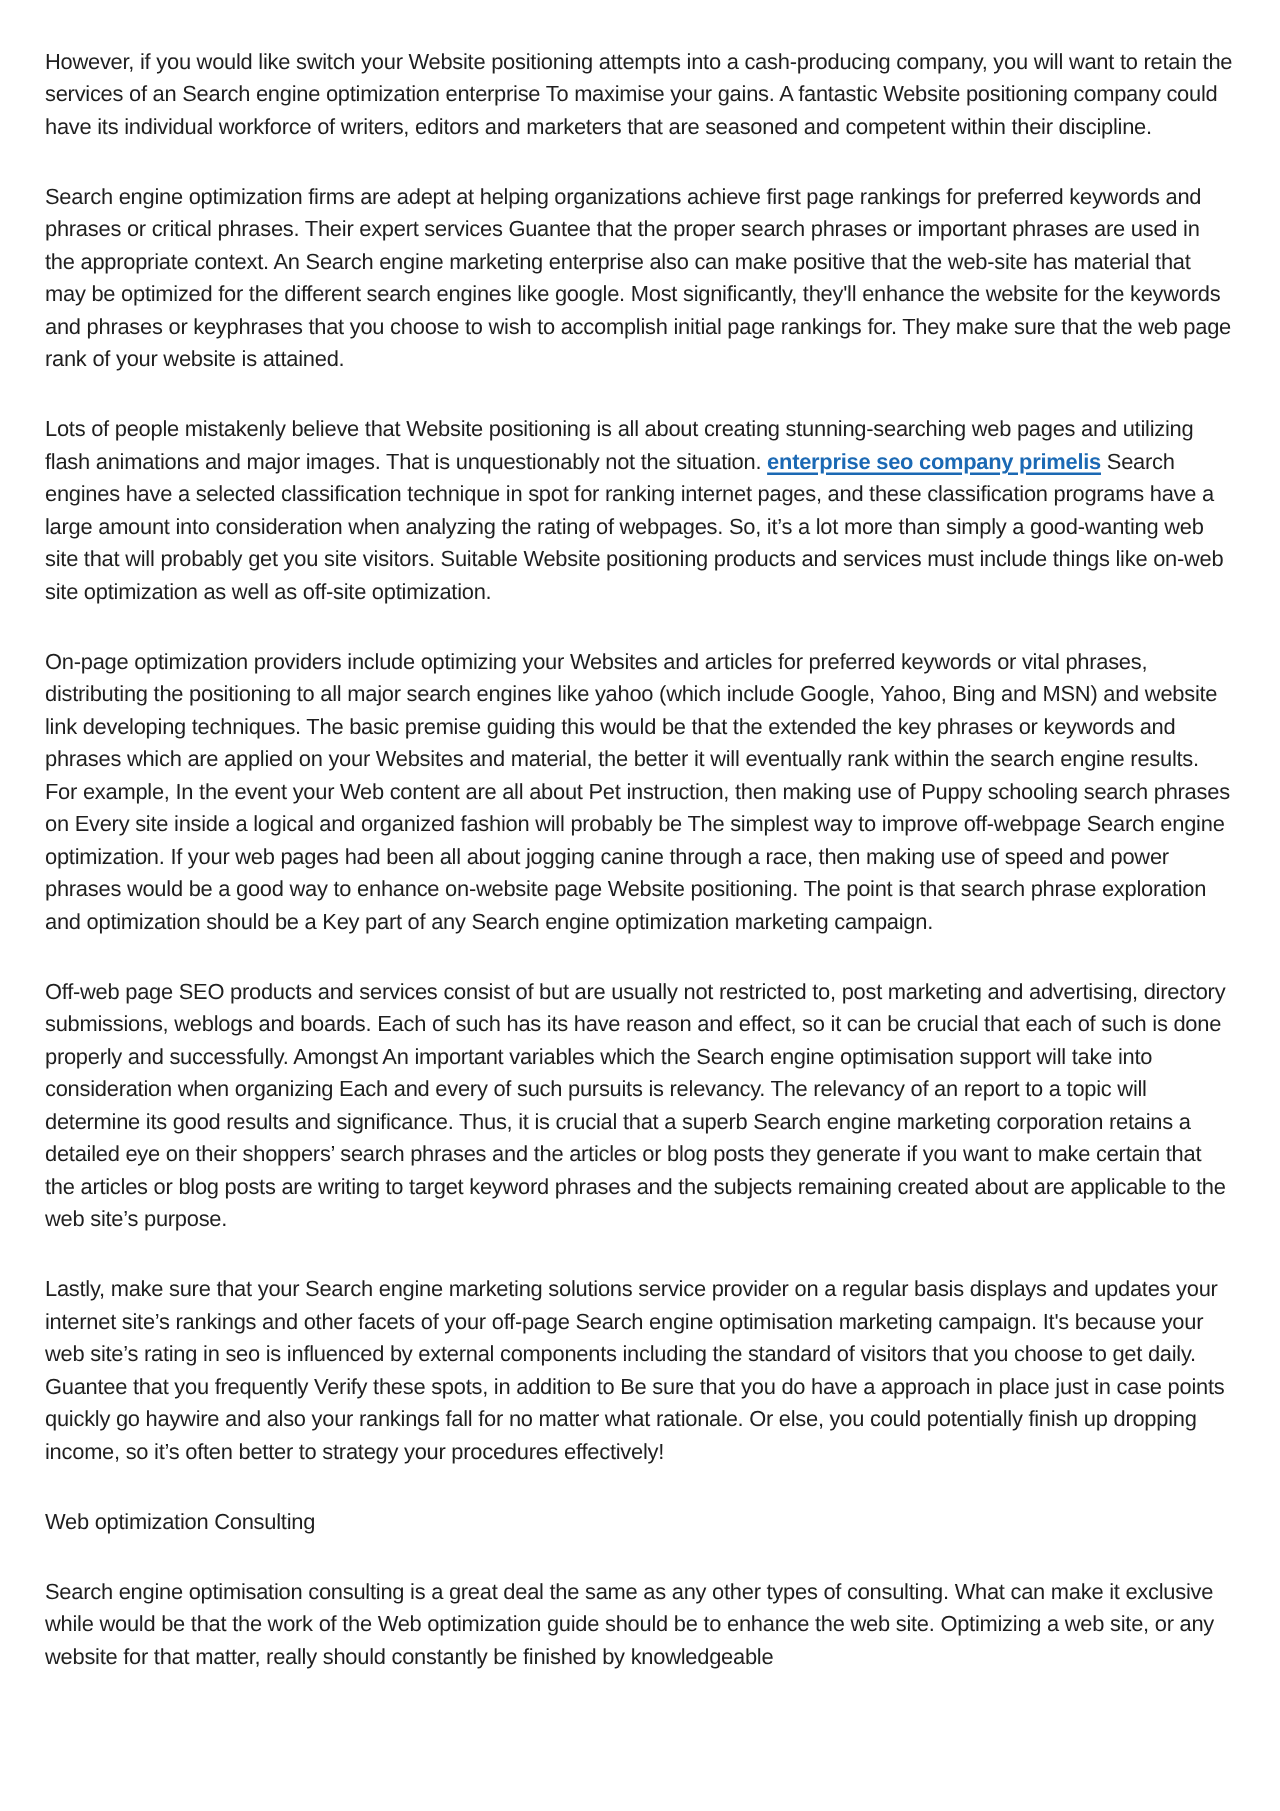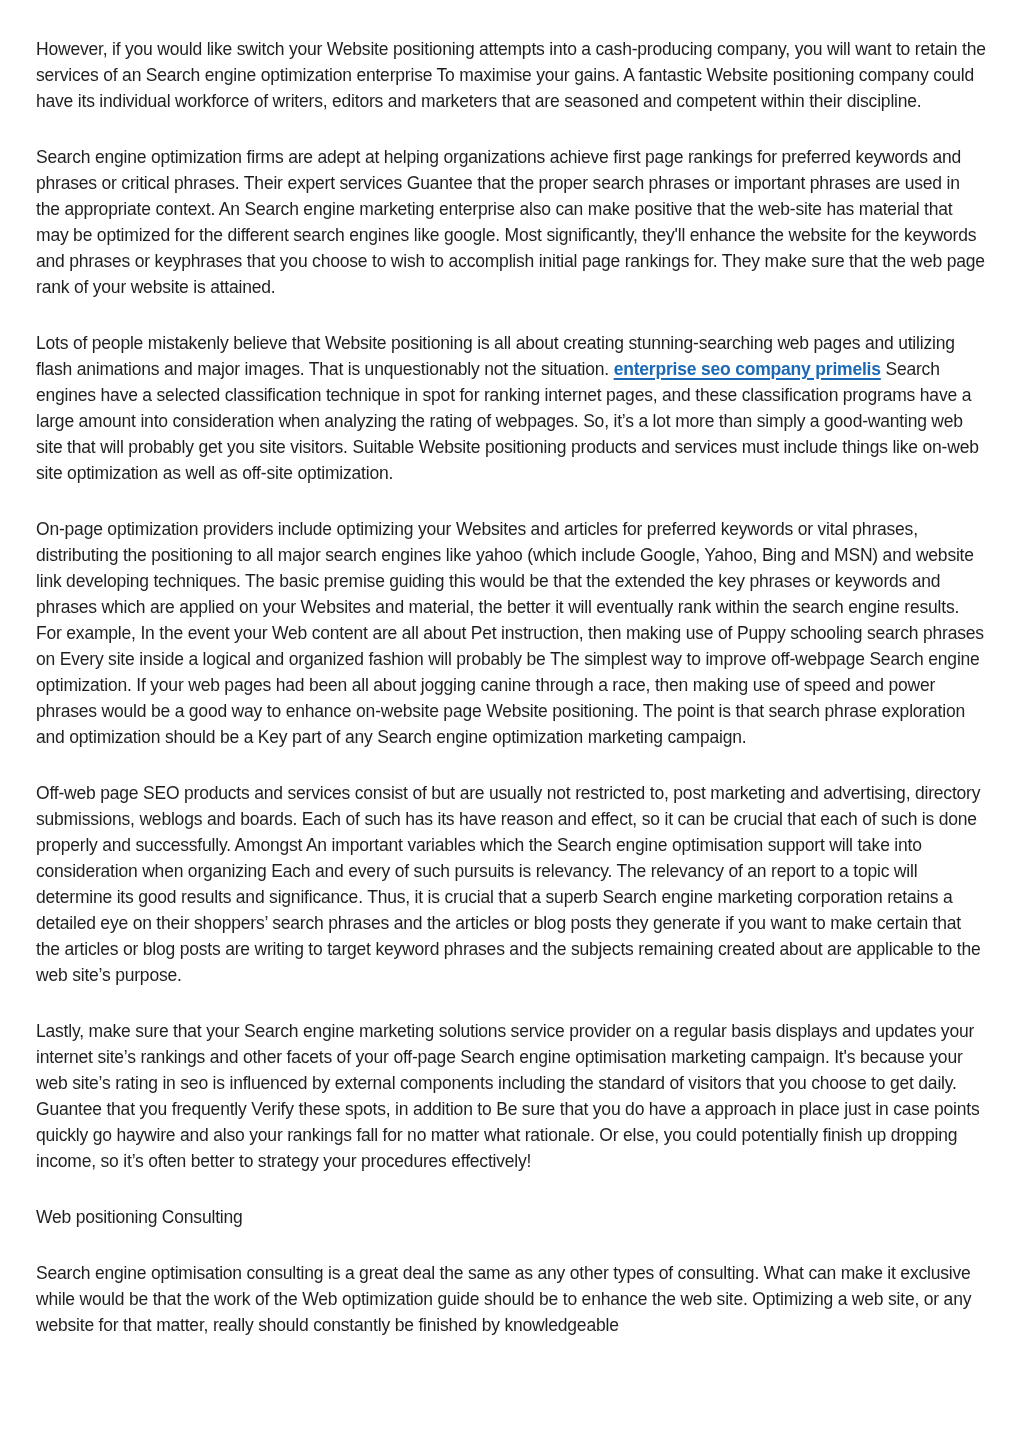--- a/index.html
+++ b/index.html
@@ -47,16 +47,16 @@
 <body style="background: rgb(255, 255, 255);">
 
 <div class="page">
   <article class="article" style="color: rgb(31, 31, 31);">
       <p class="para"><span>However, if you would like switch your Website positioning attempts into a cash-producing company, you will want to retain the services of an Search engine optimization enterprise To maximise your gains. A fantastic Website positioning company could have its individual workforce of writers, editors and marketers that are seasoned and competent within their discipline.</span></p>
       <p class="para"><span>Search engine optimization firms are adept at helping organizations achieve first page rankings for preferred keywords and phrases or critical phrases. Their expert services Guantee that the proper search phrases or important phrases are used in the appropriate context. An Search engine marketing enterprise also can make positive that the web-site has material that may be optimized for the different search engines like google. Most significantly, they'll enhance the website for the keywords and phrases or keyphrases that you choose to wish to accomplish initial page rankings for. They make sure that the web page rank of your website is attained.</span></p>
       <p class="para"><span>Lots of people mistakenly believe that Website positioning is all about creating stunning-searching web pages and utilizing flash animations and major images. That is unquestionably not the situation. </span><a href="#" class="inline-link" style="color: rgb(27, 105, 180);">enterprise seo company primelis</a><span> Search engines have a selected classification technique in spot for ranking internet pages, and these classification programs have a large amount into consideration when analyzing the rating of webpages. So, it’s a lot more than simply a good-wanting web site that will probably get you site visitors. Suitable Website positioning products and services must include things like on-web site optimization as well as off-site optimization.</span></p>
       <p class="para"><span>On-page optimization providers include optimizing your Websites and articles for preferred keywords or vital phrases, distributing the positioning to all major search engines like yahoo (which include Google, Yahoo, Bing and MSN) and website link developing techniques. The basic premise guiding this would be that the extended the key phrases or keywords and phrases which are applied on your Websites and material, the better it will eventually rank within the search engine results. For example, In the event your Web content are all about Pet instruction, then making use of Puppy schooling search phrases on Every site inside a logical and organized fashion will probably be The simplest way to improve off-webpage Search engine optimization. If your web pages had been all about jogging canine through a race, then making use of speed and power phrases would be a good way to enhance on-website page Website positioning. The point is that search phrase exploration and optimization should be a Key part of any Search engine optimization marketing campaign.</span></p>
       <p class="para"><span>Off-web page SEO products and services consist of but are usually not restricted to, post marketing and advertising, directory submissions, weblogs and boards. Each of such has its have reason and effect, so it can be crucial that each of such is done properly and successfully. Amongst An important variables which the Search engine optimisation support will take into consideration when organizing Each and every of such pursuits is relevancy. The relevancy of an report to a topic will determine its good results and significance. Thus, it is crucial that a superb Search engine marketing corporation retains a detailed eye on their shoppers’ search phrases and the articles or blog posts they generate if you want to make certain that the articles or blog posts are writing to target keyword phrases and the subjects remaining created about are applicable to the web site’s purpose.</span></p>
       <p class="para"><span>Lastly, make sure that your Search engine marketing solutions service provider on a regular basis displays and updates your internet site’s rankings and other facets of your off-page Search engine optimisation marketing campaign. It's because your web site’s rating in seo is influenced by external components including the standard of visitors that you choose to get daily. Guantee that you frequently Verify these spots, in addition to Be sure that you do have a approach in place just in case points quickly go haywire and also your rankings fall for no matter what rationale. Or else, you could potentially finish up dropping income, so it’s often better to strategy your procedures effectively!</span></p>
-      <p class="para"><span>Web positioning Consulting</span></p>
+      <p class="para"><span>Web optimization Consulting</span></p>
       <p class="para"><span>Search engine optimisation consulting is a great deal the same as any other types of consulting. What can make it exclusive while would be that the work of the Web optimization guide should be to enhance the web site. Optimizing a web site, or any website for that matter, really should constantly be finished by knowledgeable</span></p>
     </article>
 </div>
 
 </body></html>

